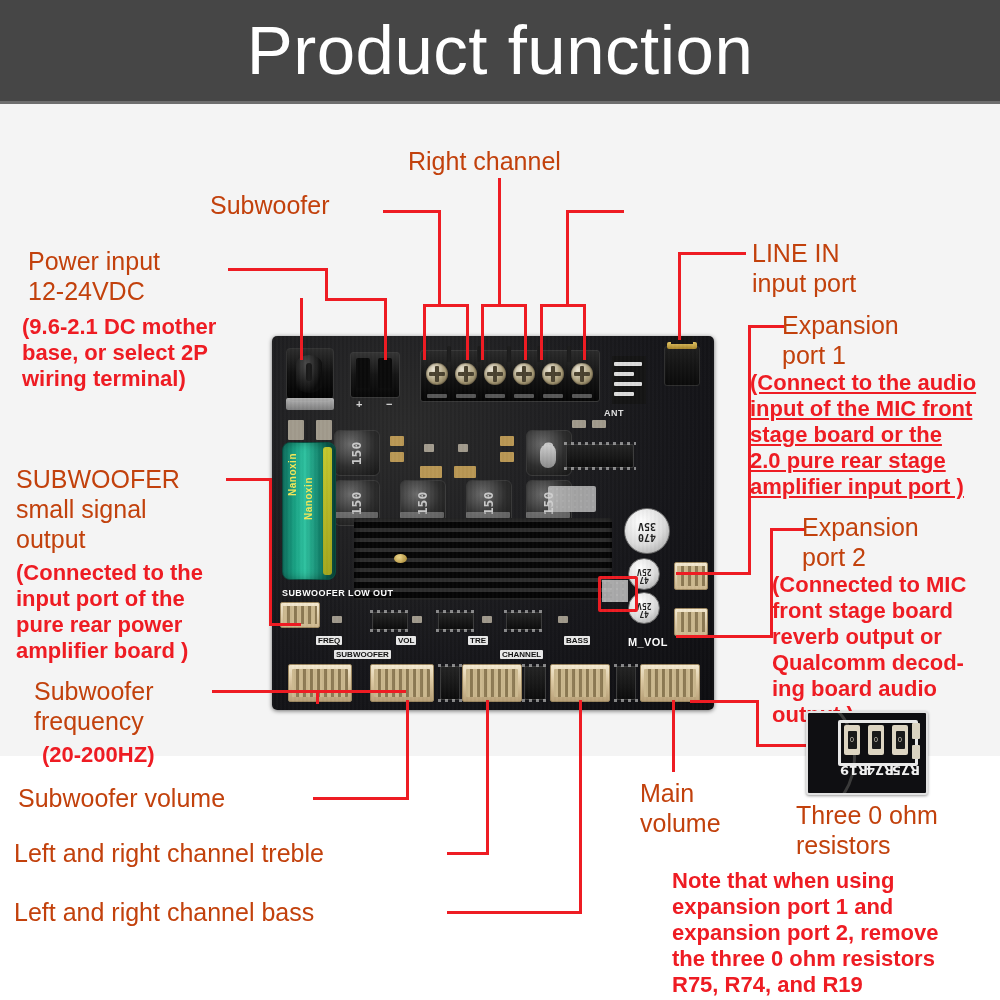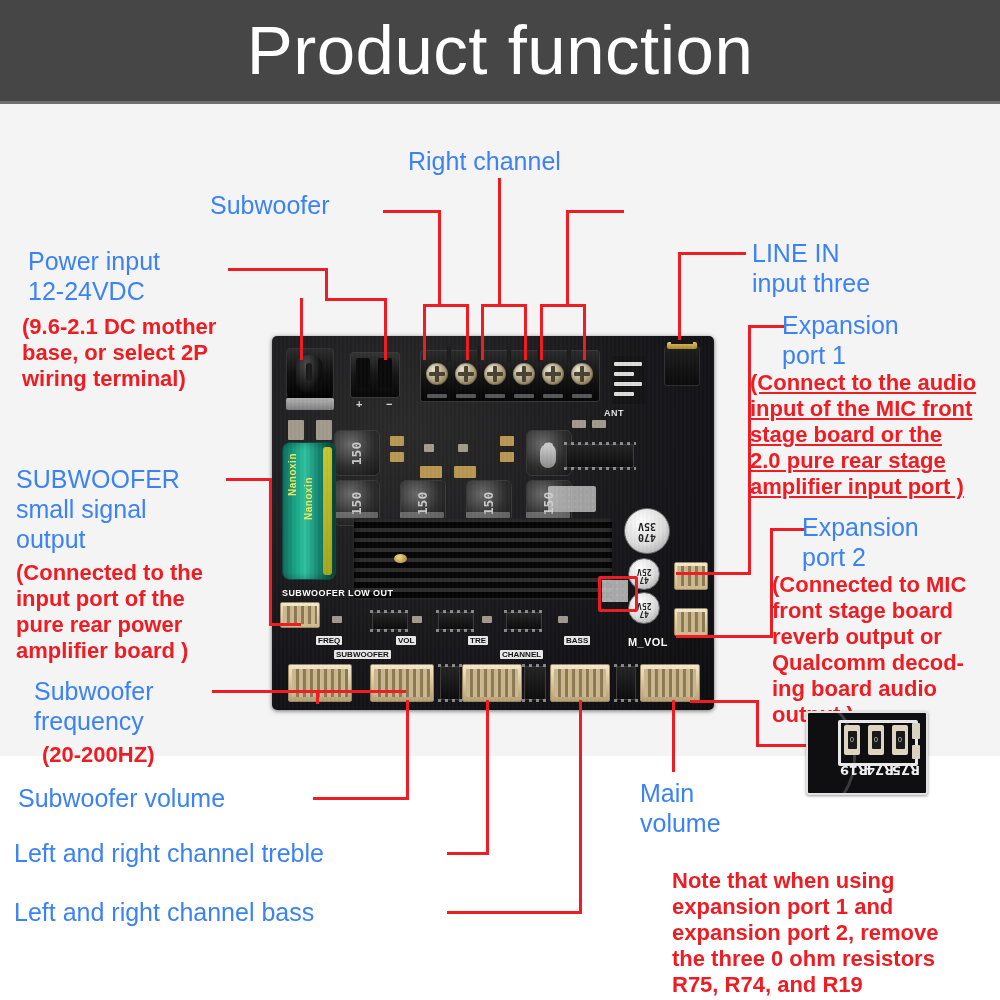--- a/index.html
+++ b/index.html
@@ -23,21 +23,21 @@
     color:#ffffff;font-size:69px;font-weight:400;letter-spacing:0.5px;
     line-height:1;white-space:nowrap;
   }
   .header-rule{position:absolute;left:0;top:101px;width:1000px;height:3px;background:#6e6e6e;}
 
   
   .bg-upper{position:absolute;left:0;top:104px;width:1000px;height:652px;background:#f4f4f4;}
   .bg-lower{position:absolute;left:0;top:756px;width:1000px;height:244px;background:#ffffff;}
 
   
-  .lbl{position:absolute;color:#3b82f6;font-size:25px;line-height:30px;white-space:pre-line;}
+  .lbl{position:absolute;color:#c2410c;font-size:25px;line-height:30px;white-space:pre-line;}
   .note{position:absolute;color:#ee1c23;font-size:22px;line-height:26px;font-weight:700;white-space:pre-line;}
 
   
   .ln{position:absolute;background:#ee1c23;}
   .lnh{height:3px;}
   .lnv{width:3px;}
 
   
   .board{
     position:absolute;left:272px;top:336px;width:442px;height:374px;
@@ -405,21 +405,21 @@
   <div class="lbl" style="left:28px;top:246px;">Power input
 12-24VDC</div>
   <div class="note" style="left:22px;top:314px;">(9.6-2.1 DC mother
 base, or select 2P
 wiring terminal)</div>
 
   <div class="lbl" style="left:210px;top:190px;">Subwoofer</div>
   <div class="lbl" style="left:408px;top:146px;">Right channel</div>
 
   <div class="lbl" style="left:752px;top:238px;">LINE IN
-input three</div>
+input port</div>
 
   <div class="lbl" style="left:782px;top:310px;">Expansion
 port 1</div>
   <div class="note" style="left:750px;top:370px;text-decoration:underline;">(Connect to the audio
 input of the MIC front
 stage board or the
 2.0 pure rear stage
 amplifier input port )</div>
 
   <div class="lbl" style="left:802px;top:512px;">Expansion
@@ -443,20 +443,22 @@
 frequency</div>
   <div class="note" style="left:42px;top:742px;">(20-200HZ)</div>
 
   <div class="lbl" style="left:18px;top:783px;">Subwoofer volume</div>
   <div class="lbl" style="left:14px;top:838px;">Left and right channel treble</div>
   <div class="lbl" style="left:14px;top:897px;">Left and right channel bass</div>
 
   <div class="lbl" style="left:640px;top:778px;">Main
 volume</div>
 
+  <div class="lbl" style="left:796px;top:800px;">Three 0 ohm
+resistors</div>
   <div class="note" style="left:672px;top:868px;">Note that when using
 expansion port 1 and
 expansion port 2, remove
 the three 0 ohm resistors
 R75, R74, and R19</div>
 
   <div class="inset">
     <div class="bigarc"></div>
     <div class="frame"></div>
     <div class="rpad" style="left:104px;top:10px;width:8px;height:16px;"></div>

